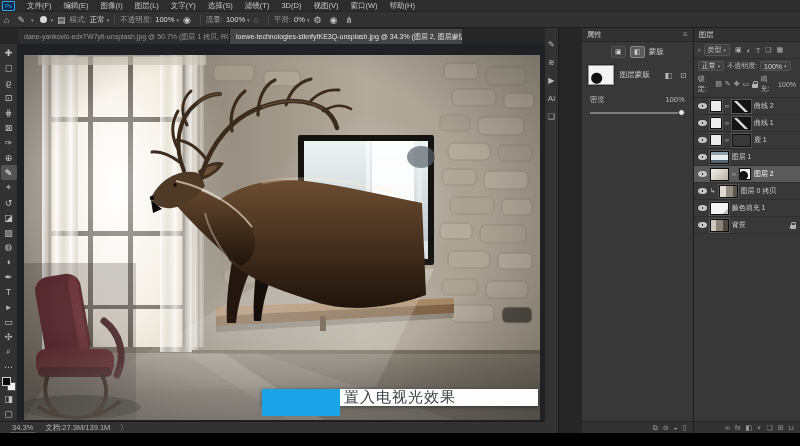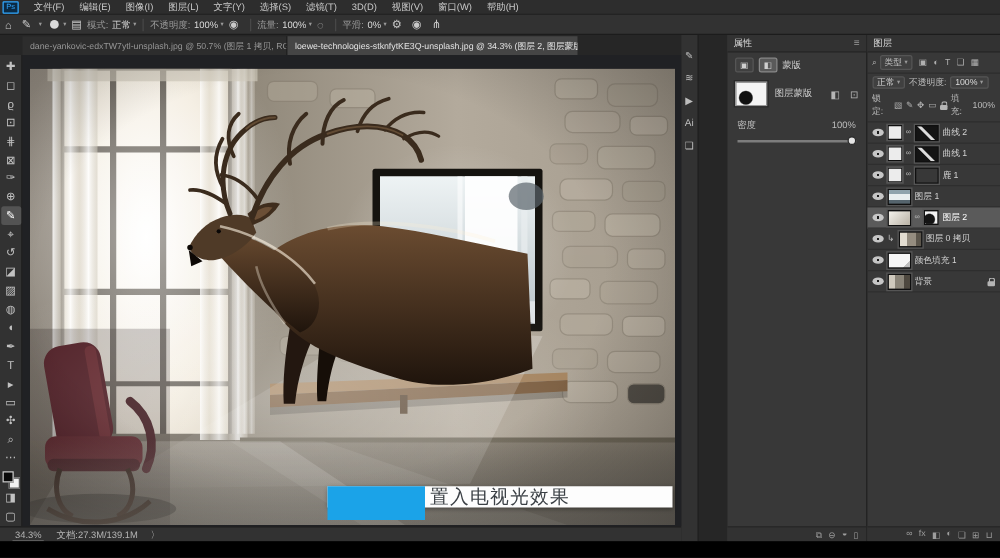--- a/index.html
+++ b/index.html
@@ -50,21 +50,21 @@
   .strip{width:15px;background:#323232;border-right:1px solid #1c1c1c;display:flex;flex-direction:column;align-items:center;padding-top:12px;gap:9px;}
   .strip .si{font-size:8px;color:#bdbdbd;}
   .panel{background:#383838;position:relative;}
   .props{width:123px;border-right:1px solid #1c1c1c;margin-left:23px;}
   .layers{width:117px;}
   .ptab{height:14px;display:flex;align-items:center;justify-content:space-between;background:#323232;border-bottom:1px solid #262626;padding:0 5px;}
   .ptab .t{font-size:7.5px;color:#dadada;}
   .ptab .hm{font-size:8px;color:#9a9a9a;}
 
   
-  .maskhead{display:flex;align-items:center;gap:4px;padding:4px 6px;}
+  .maskhead{display:flex;align-items:center;gap:4px;padding:4px 6px;justify-content:center;}
   .mh-ic{width:15px;height:12px;border:1px solid #555;border-radius:2px;display:flex;align-items:center;justify-content:center;font-size:7px;color:#cfcfcf;background:#404040;}
   .mh-ic.on{background:#5a5a5a;border-color:#888;}
   .mh-label{font-size:7.5px;color:#cfcfcf;}
   .maskrow{display:flex;align-items:center;gap:6px;padding:3px 6px 6px;}
   .maskthumb{width:26px;height:20px;background:radial-gradient(circle at 32% 68%, #111 0 5px, #f4f4f4 6px);border:1px solid #9a9a9a;outline:1px solid #2a2a2a;}
   .maskrow .lbl{font-size:7.5px;color:#cfcfcf;flex:1;}
   .maskrow .ric{font-size:8px;color:#b5b5b5;margin-left:2px;}
   .sliderrow{padding:4px 8px 0;}
   .sliderrow .lr{display:flex;justify-content:space-between;font-size:7.5px;color:#bdbdbd;}
   .track{position:relative;height:2px;background:#7d7d7d;margin:7px 0 6px;}

